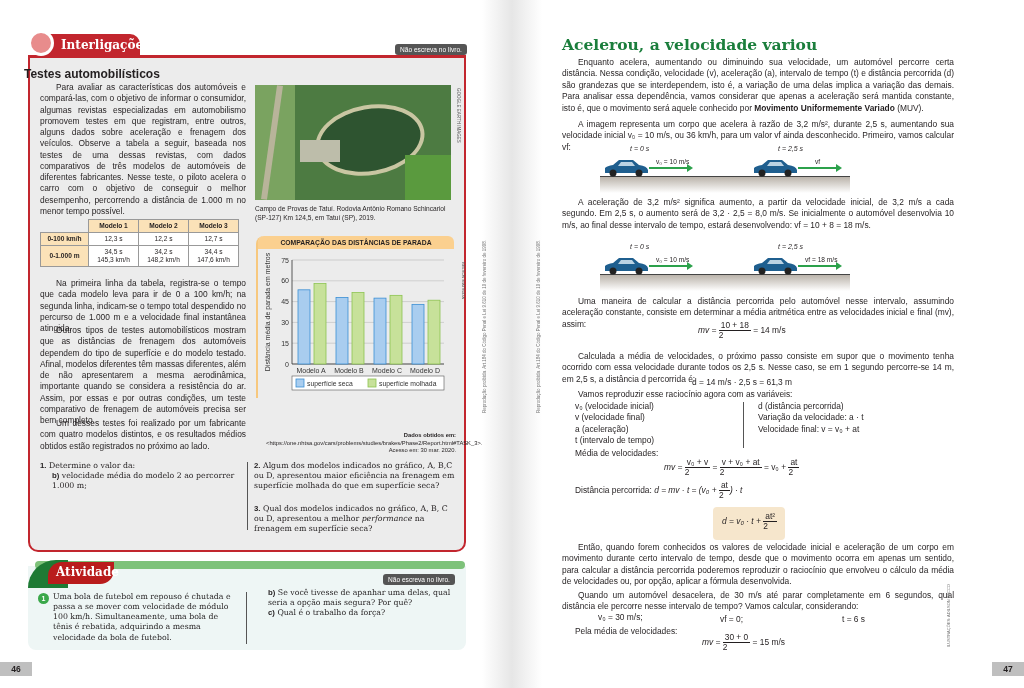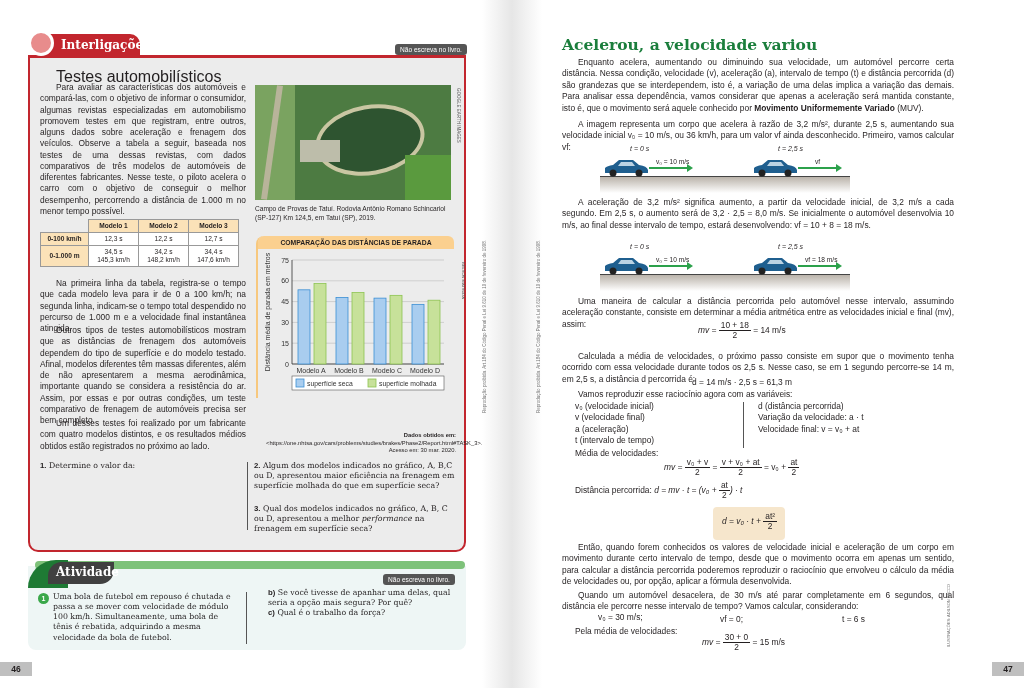--- a/index.html
+++ b/index.html
@@ -15,21 +15,21 @@
 
 
 #inter-tab{position:absolute;left:36px;top:34px;height:22px;width:104px;background:#c2262e;border-radius:10px 10px 0 0;}
 #inter-tab .circ{position:absolute;left:-8px;top:-4px;width:26px;height:26px;border-radius:50%;background:#e88c8c;border:3px solid #fff}
 #inter-tab .lbl{position:absolute;left:25px;top:3px;font-family:"DejaVu Serif",serif;font-weight:bold;font-size:12px;color:#fff}
 #inter-box{position:absolute;left:28px;top:55px;width:438px;height:497px;background:#ececec;border:2px solid #c2262e;border-radius:0 0 10px 10px;border-top:3px solid #c2262e;border-left:2px solid #c2262e}
 .nao{position:absolute;background:#555;color:#fff;font-size:6.6px;padding:1px 5px;border-radius:3px}
 #nao1{left:395px;top:44px}
 #nao2{left:383px;top:574px}
 
-h3.sec{position:absolute;left:56px;top:66px;font-size:16px;font-weight:normal}
+h3.sec{position:absolute;left:24px;top:66px;font-size:12px;font-weight:bold}
 .p{position:absolute;text-align:justify;font-size:8.4px;line-height:1.34}
 .ind{text-indent:16px}
 
 
 #photo{position:absolute;left:255px;top:85px;width:196px;height:115px;background:#4d7b42;overflow:hidden}
 #photo .a{position:absolute;left:60px;top:20px;width:110px;height:70px;border-radius:50%;border:4px solid #c9c6a2;background:#2e5430;transform:rotate(-10deg)}
 #photo .b{position:absolute;left:14px;top:0;width:6px;height:115px;background:#b8b49a;transform:rotate(8deg)}
 #photo .c{position:absolute;left:0;top:0;width:40px;height:115px;background:#7aa360}
 #photo .d{position:absolute;left:150px;top:70px;width:60px;height:50px;background:#5a9a3e}
 #photo .e{position:absolute;left:45px;top:55px;width:40px;height:22px;background:#bdbdaa}
@@ -52,40 +52,40 @@
 #sourcetxt{position:absolute;left:266px;top:432px;width:190px;font-size:5.8px;text-align:right;line-height:1.3}
 
 .q{position:absolute;font-family:"DejaVu Serif",serif;font-size:7.8px;line-height:1.3}
 .q b{font-family:"Liberation Sans",sans-serif}
 .vline{position:absolute;width:1px;background:#555}
 
 
 #ativ-bar{position:absolute;left:35px;top:561px;width:430px;height:8px;background:#7ec27a;border-radius:4px}
 #ativ-box{position:absolute;left:28px;top:566px;width:438px;height:84px;background:#eef6f5;border-radius:0 0 8px 8px}
 #ativ-leaf{position:absolute;left:28px;top:560px;width:40px;height:28px;background:#1e7a34;border-radius:30px 0 0 0}
-#ativ-tab{position:absolute;left:48px;top:562px;width:66px;height:22px;background:#404040;border-radius:14px 0 14px 0}
+#ativ-tab{position:absolute;left:48px;top:562px;width:66px;height:22px;background:#b91c1c;border-radius:14px 0 14px 0}
 #ativ-tab span{position:absolute;left:8px;top:2px;font-family:"DejaVu Serif",serif;font-weight:bold;font-size:12px;color:#fff}
 #num1{position:absolute;left:38px;top:593px;width:11px;height:11px;border-radius:50%;background:#3aa84a;color:#fff;font-size:7px;font-weight:bold;text-align:center;line-height:11px}
 
 .pagenum{position:absolute;top:662px;width:32px;height:14px;background:#bfbfbf;font-weight:bold;font-size:8.5px;line-height:14px;text-align:center}
 
 
 #title{position:absolute;left:562px;top:34px;font-family:"DejaVu Serif",serif;font-weight:bold;font-size:15.5px;color:#1b7e3c}
 .rp{position:absolute;left:562px;width:392px;text-align:justify;font-size:8.4px;line-height:1.36}
 .eq{position:absolute;font-size:8.4px;white-space:nowrap}
 i{font-style:italic}
 .scene{position:absolute;left:600px;width:250px;height:46px}
 .scene .ground{position:absolute;left:0;top:31px;width:250px;height:16px;background:linear-gradient(#bab3aa,#fff)}
 .scene .gline{position:absolute;left:0;top:30px;width:250px;height:1px;background:#444}
 .scene .tl{position:absolute;top:-2px;font-size:7px;font-style:italic}
 .car{position:absolute;top:13px;width:46px;height:18px}
 .arrow{position:absolute;top:21px;height:2px;background:#2ca14b}
 .arrow:after{content:"";position:absolute;right:-4px;top:-3px;border-left:6px solid #2ca14b;border-top:4px solid transparent;border-bottom:4px solid transparent}
 .alab{position:absolute;top:11px;font-size:6.6px}
-.frac{display:inline-block;vertical-align:middle;text-align:center;line-height:1.1}
+.frac{display:inline-block;vertical-align:middle;text-align:left;line-height:1.1}
 .frac span{display:block}
 .frac .n{border-bottom:1px solid #231f20;padding:0 2px}
 #resultbox{position:absolute;left:713px;top:507px;width:72px;height:33px;background:#f6e6cc;border-radius:4px}
 </style>
 </head>
 <body>
 
 <div class="page" id="left"></div>
 <div class="page" id="right"></div>
 <div class="gutter" id="gutterL"></div>
@@ -175,20 +175,21 @@
       <rect x="110" y="143" width="8" height="8" fill="#c7e19a" stroke="#8dc451" stroke-width="0.8"></rect>
       <text x="121" y="150" font-size="6.8" fill="#333" font-family="Liberation Sans, sans-serif">superfície molhada</text>
     </svg>
 </div>
 <div id="chart-credit">NELSON MATSUDA</div>
 <div id="sourcetxt"><b>Dados obtidos em:</b> <span>&lt;https://one.nhtsa.gov/cars/problems/studies/brakes/Phase2/Report.html#TASK_3&gt;. Acesso em: 30 mar. 2020.</span></div>
 
 <div class="q" style="left:40px;top:461px;width:210px">
   <b>1.</b> <span>Determine o valor da:</span>
   <div style="padding-left:12px">
+    <div><b>b)</b> <span>velocidade média do modelo 2 ao percorrer 1.000 m;</span></div>
   </div>
 </div>
 <div class="vline" style="left:247px;top:462px;height:68px"></div>
 <div class="q" style="left:254px;top:461px;width:204px">
   <b>2.</b> <span>Algum dos modelos indicados no gráfico, A, B,C ou D, apresentou maior eficiência na frenagem em superfície molhada do que em superfície seca?</span>
 </div>
 <div class="q" style="left:254px;top:504px;width:204px">
   <b>3.</b> <span>Qual dos modelos indicados no gráfico, A, B, C ou D, apresentou a melhor </span><i>performance</i><span> na frenagem em superfície seca?</span>
 </div>
 

